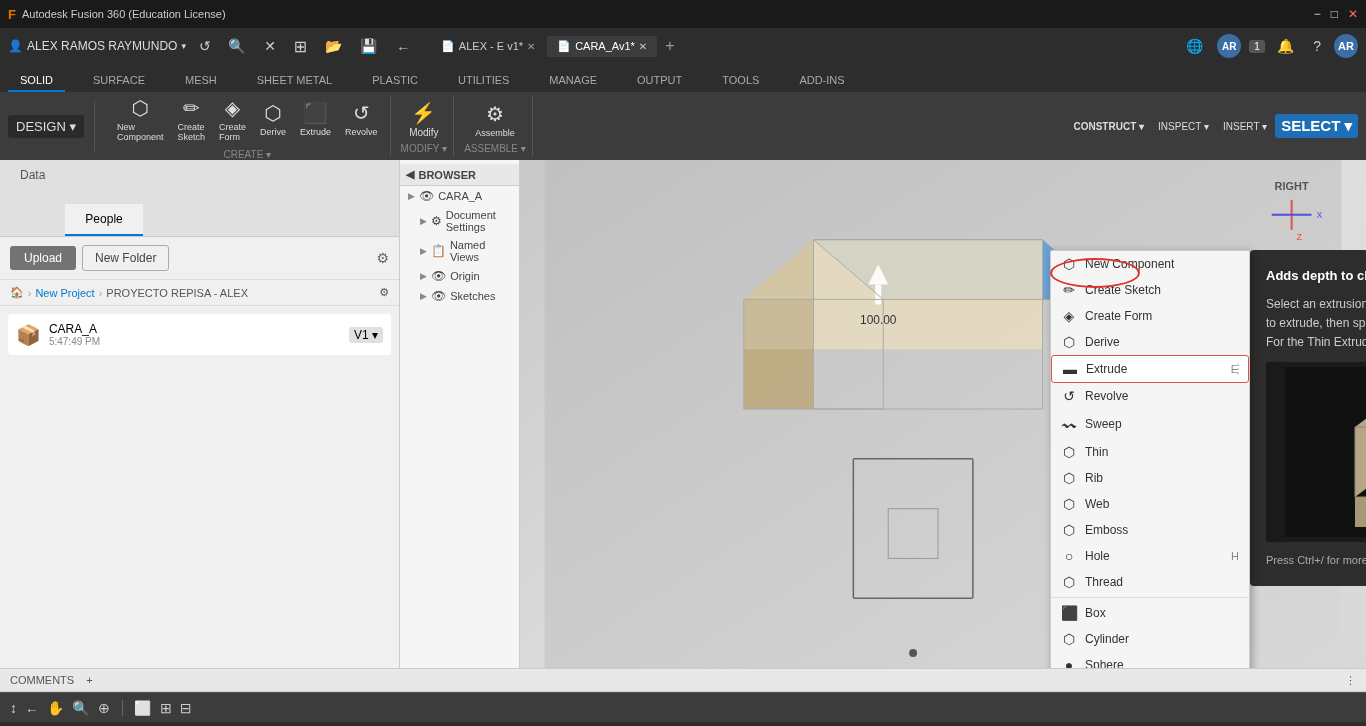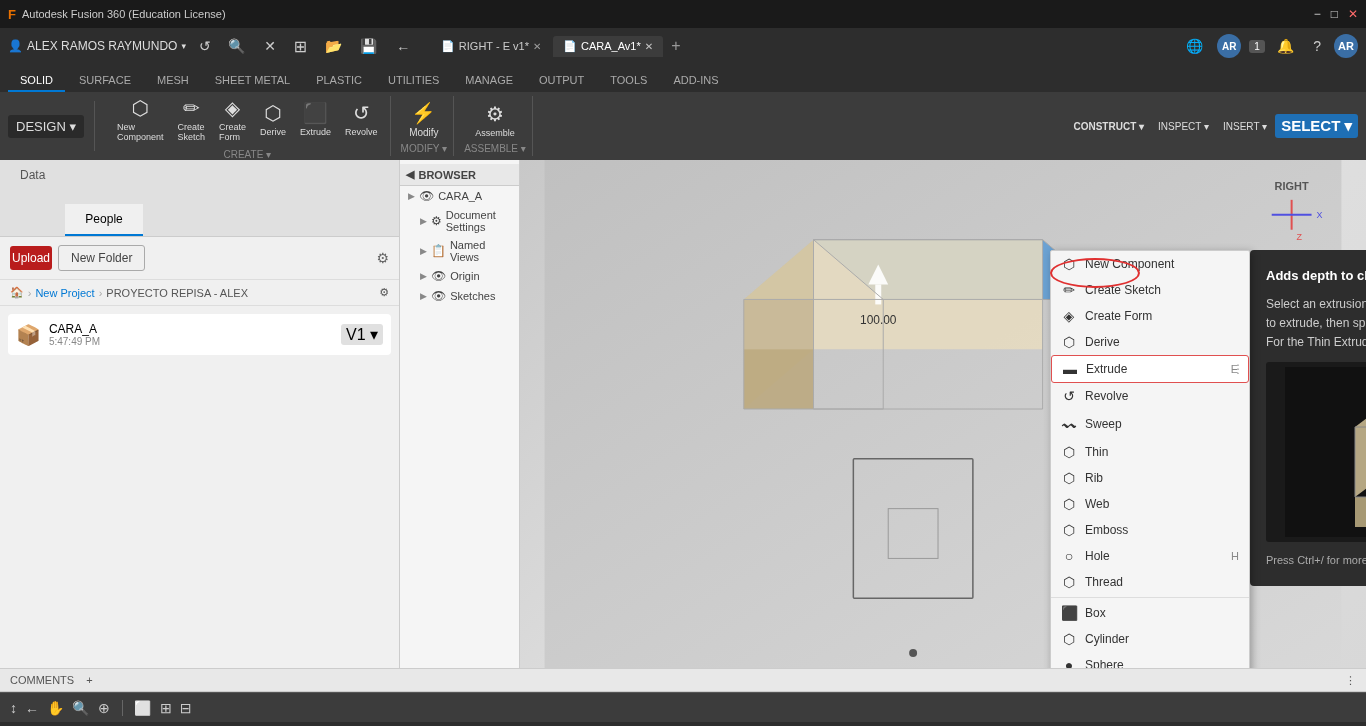--- a/index.html
+++ b/index.html
@@ -50,21 +50,21 @@
       height: 96px;
       display: flex;
       flex-direction: column;
     }
     #ribbon-tabs {
       display: flex;
       height: 28px;
       background: #2d2d2d;
       align-items: flex-end;
       padding: 0 8px;
-      gap: 2px;
+      gap: 16px;
     }
     .ribbon-tab {
       padding: 4px 12px;
       font-size: 11px;
       color: #aaa;
       cursor: pointer;
       border-bottom: 2px solid transparent;
     }
     .ribbon-tab.active { color: #fff; border-bottom: 2px solid #0078d4; }
     #ribbon-content {
@@ -136,24 +136,24 @@
     }
     .panel-tab.active { background: #f0f0f0; border-bottom: 2px solid #0078d4; color: #000; margin-top: 44px; }
     #panel-actions {
       display: flex;
       align-items: center;
       gap: 6px;
       padding: 8px 10px;
       border-bottom: 1px solid #ddd;
     }
     .upload-btn {
-      background: #b91c1c;
+      background: #737373;
       color: #fff;
       border: none;
-      padding: 5px 2px;
+      padding: 5px 14px;
       border-radius: 3px;
       cursor: pointer;
       font-size: 12px;
     }
     .folder-btn {
       background: none;
       border: 1px solid #aaa;
       padding: 5px 12px;
       border-radius: 3px;
       cursor: pointer;
@@ -187,21 +187,21 @@
       padding: 8px;
       background: #fff;
       border-radius: 4px;
       cursor: pointer;
       margin-bottom: 4px;
     }
     .file-icon { font-size: 20px; color: #888; }
     .file-info { flex: 1; }
     .file-name { font-size: 12px; font-weight: 500; }
     .file-time { font-size: 10px; color: #888; }
-    .file-version { font-size: 16px; background: #e0e0e0; border-radius: 3px; padding: 1px 5px; }
+    .file-version { font-size: 12px; background: #e0e0e0; border-radius: 3px; padding: 1px 5px; }
 
     
     #browser-panel {
       background: #f5f5f5;
       border-right: 1px solid #ccc;
       width: 120px;
       overflow-y: auto;
       padding-top: 4px;
     }
     .browser-header {
@@ -380,21 +380,21 @@
   <button class="toolbar-icon-btn">✕</button>
 
   <button class="toolbar-icon-btn grid-icon">⊞</button>
   <button class="toolbar-icon-btn">📂</button>
   <button class="toolbar-icon-btn">💾</button>
   <button class="toolbar-icon-btn">←</button>
 
   <div class="tab-area">
     <div class="tab">
       <span>📄</span>
-      <span>RIGHT - E v1*</span>
+      <span>ALEX - E v1*</span>
       <span class="tab-close">✕</span>
     </div>
     <div class="tab active">
       <span>📄</span>
       <span>CARA_Av1*</span>
       <span class="tab-close">✕</span>
     </div>
     <span class="tab-plus">+</span>
   </div>
 

